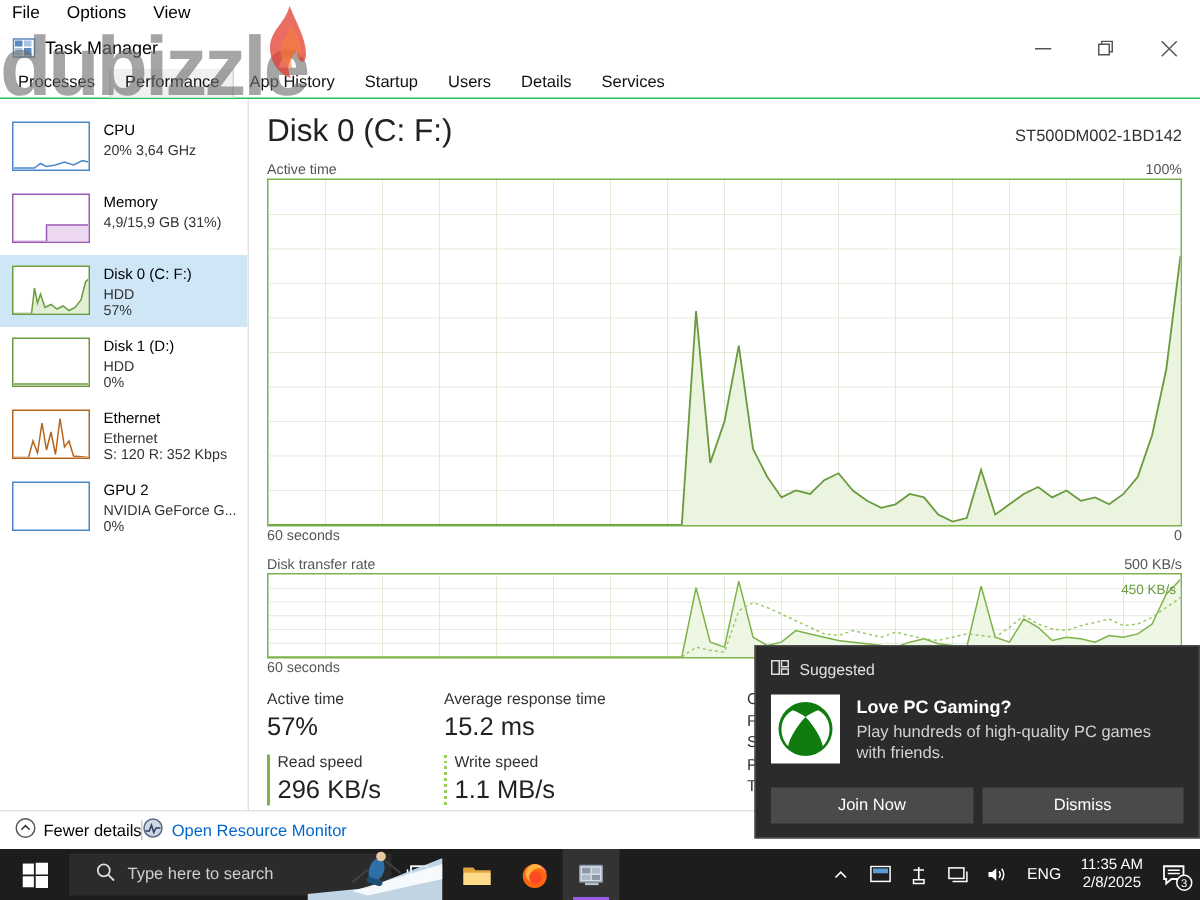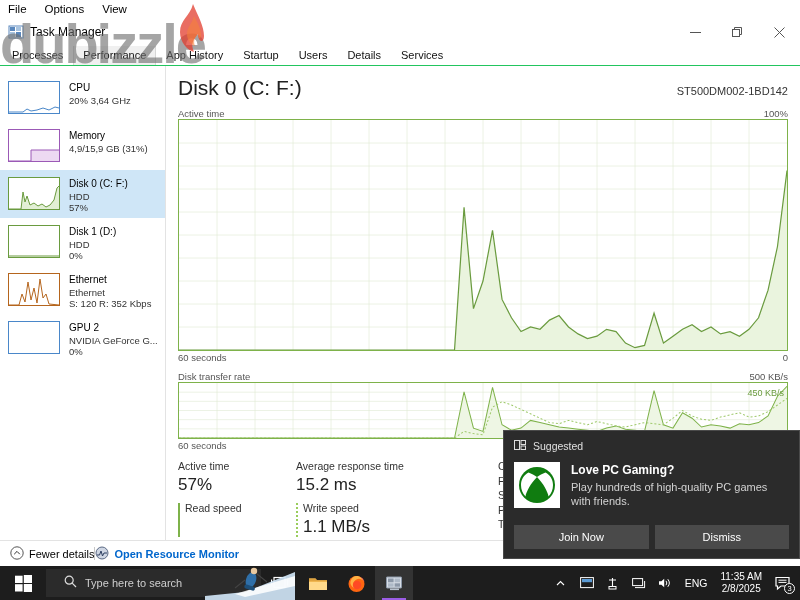--- a/index.html
+++ b/index.html
@@ -98,21 +98,21 @@
   .sr-k{width:78px;}
   .sr-v{font-weight:bold;color:#222;}
 
   
   #statusbar{
     height:26px;flex:none;display:flex;align-items:center;gap:0;
     padding-left:10px;border-top:1px solid #e3e3e3;background:#fff;font-size:11px;
   }
   #fewer{display:flex;align-items:center;gap:5px;color:#000;}
   .sep{width:1px;height:13px;background:#c8c8c8;}
-  #resmon{display:flex;align-items:center;gap:5px;color:#0066cc;font-weight:bold;}
+  #resmon{display:flex;align-items:center;gap:5px;color:#0066cc;}
 
   
   #toast{
     position:absolute;left:503px;top:430px;width:297px;height:129px;
     background:#2b2b2b;border:1px solid #4a4a4a;color:#fff;padding:8px 10px 0 10px;
   }
   #toast-head{display:flex;align-items:center;gap:7px;font-size:10.5px;color:#e0e0e0;}
   #toast-body{display:flex;gap:11px;margin-top:9px;align-items:flex-end;}
   #xbox-tile{width:46px;height:46px;background:#fff;flex:none;display:flex;align-items:center;justify-content:center;}
   #toast-title{font-size:12px;font-weight:bold;color:#fff;line-height:15px;}
@@ -379,20 +379,21 @@
             </div>
             <div class="stat-col" style="width:200px">
               <div class="stat-lbl">Average response time</div>
               <div class="stat-val">15.2 ms</div>
             </div>
           </div>
           <div class="stat-row" style="margin-top:4px">
             <div class="sp-col">
               <div class="bar solid"></div>
               <div class="stat-lbl">Read speed</div>
+              <div class="stat-val">296 KB/s</div>
             </div>
             <div class="sp-col">
               <div class="bar dotted"></div>
               <div class="stat-lbl">Write speed</div>
               <div class="stat-val">1.1 MB/s</div>
             </div>
           </div>
         </div>
         <div id="stats-right">
           <div class="sr-row">

